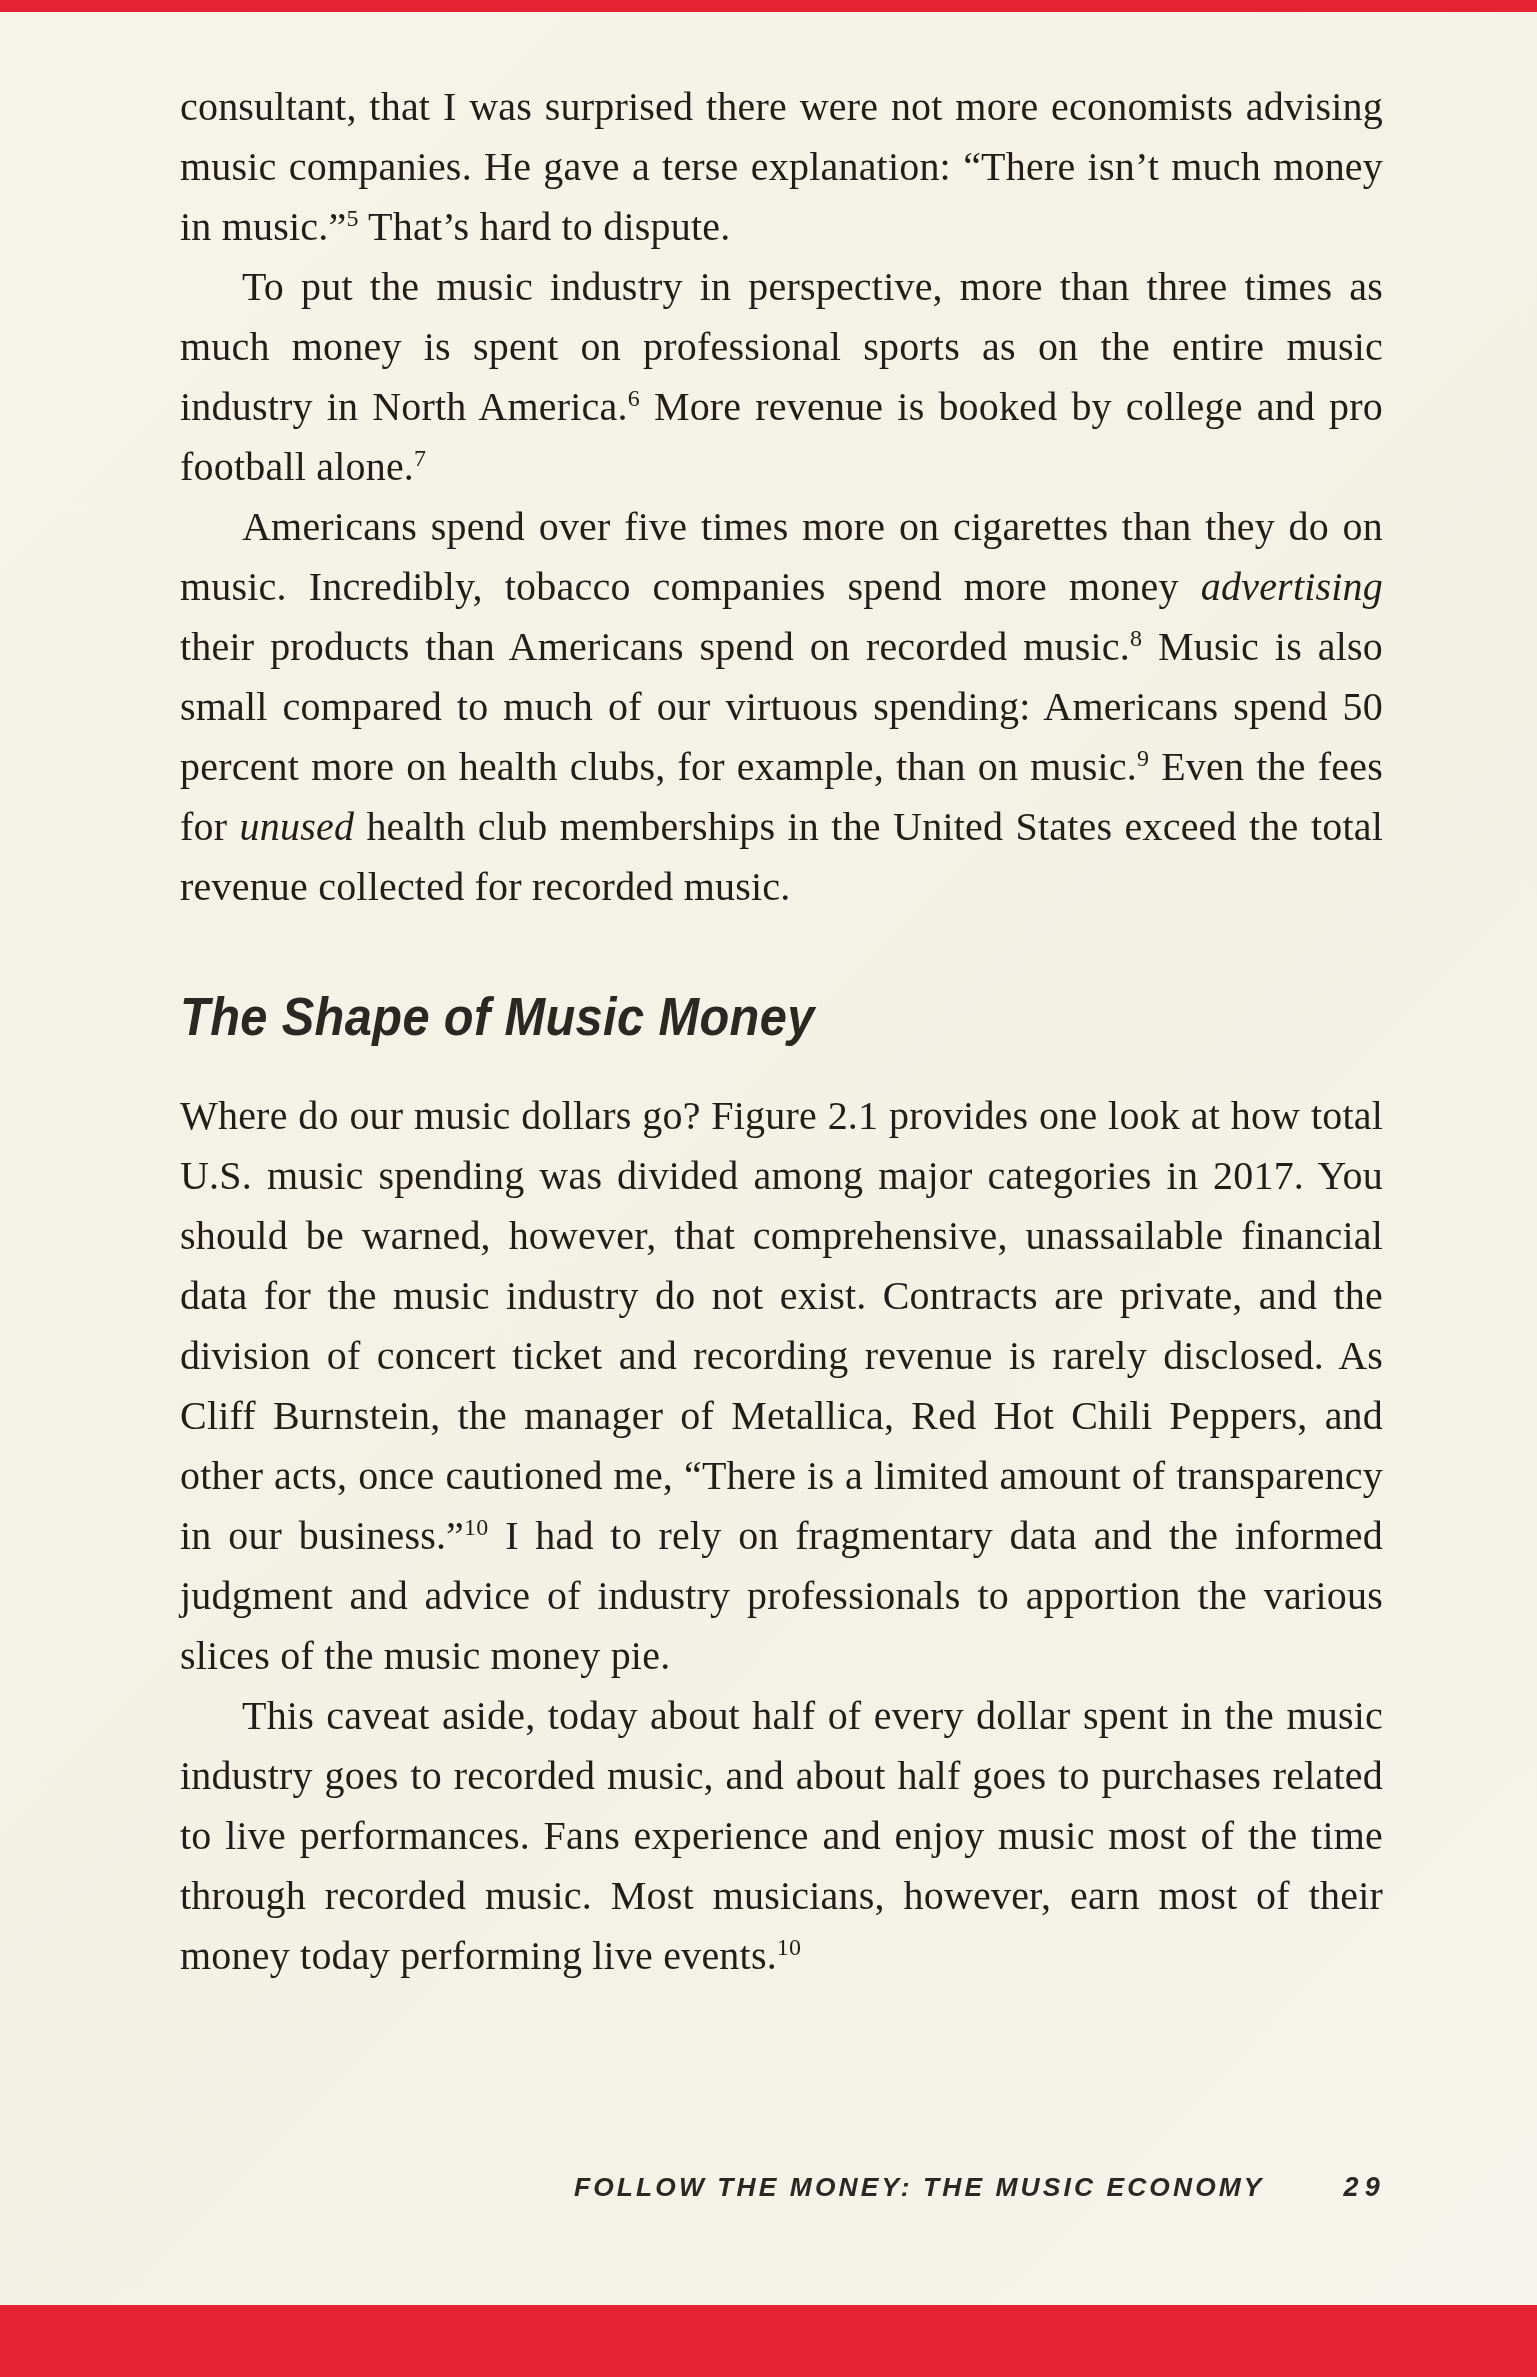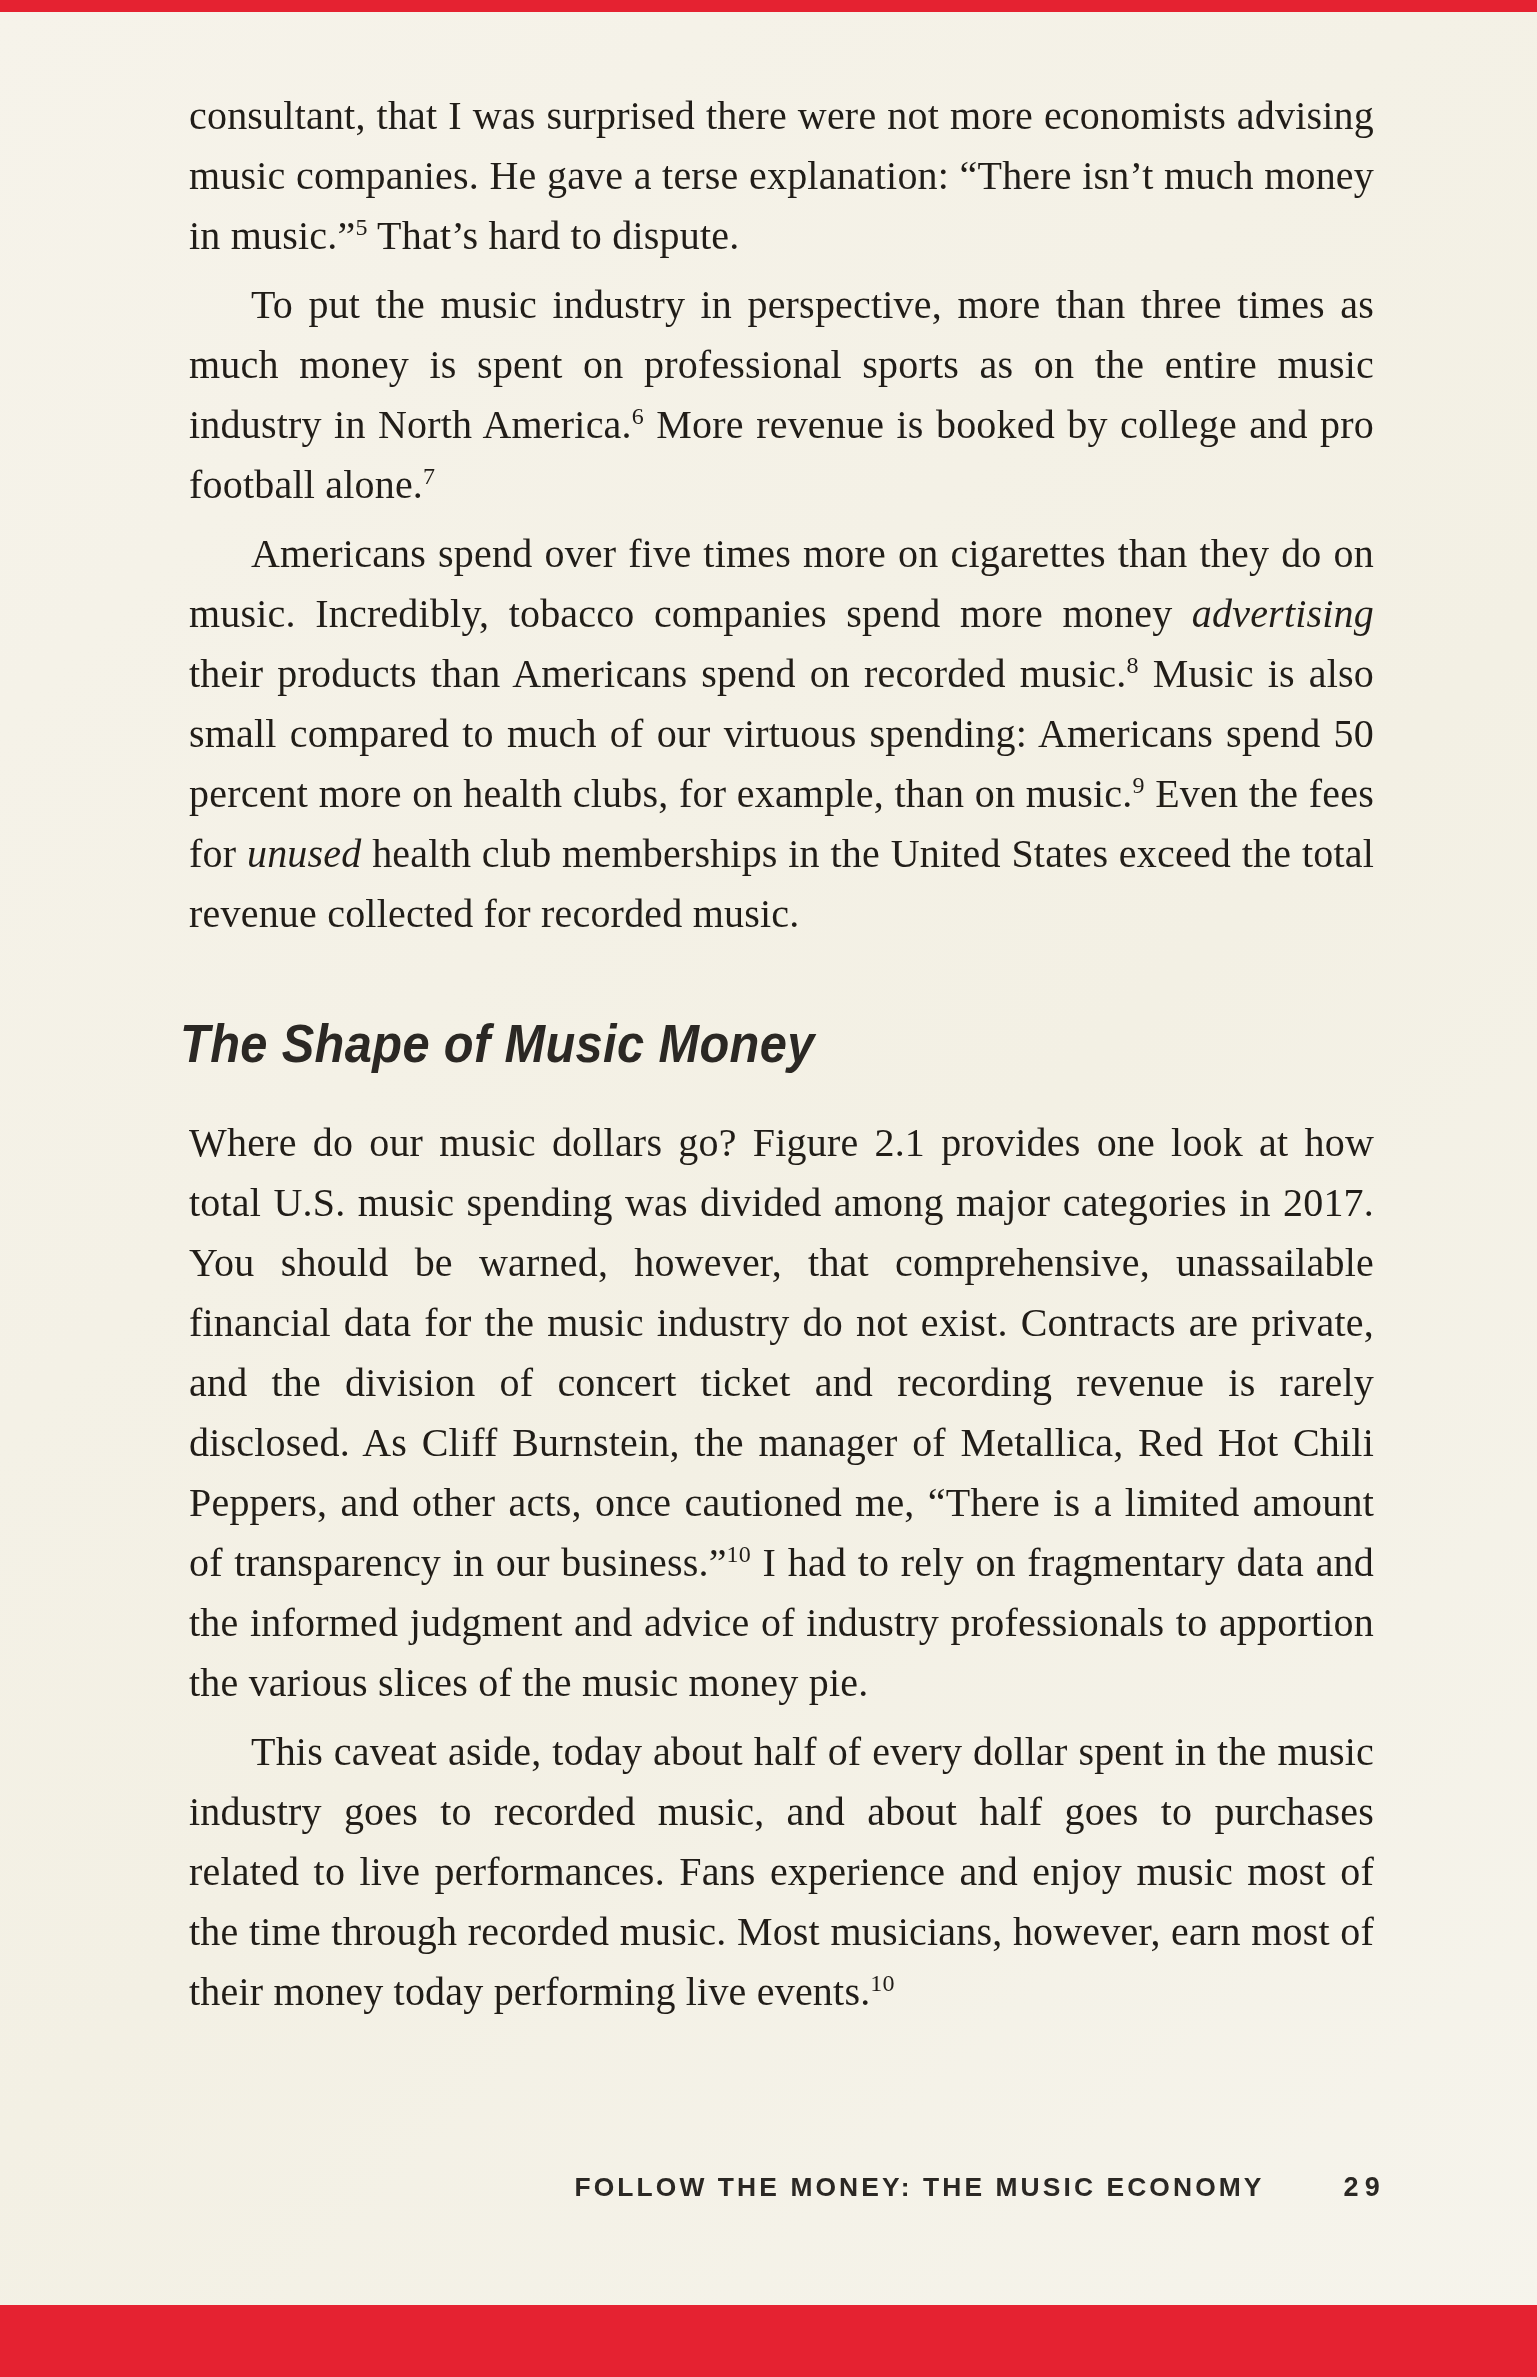--- a/index.html
+++ b/index.html
@@ -28,21 +28,21 @@
     bottom: 0; left: 0; right: 0;
     height: 72px;
   }
   .content {
     position: absolute;
     top: 77px;
     left: 180px;
     right: 154px;
   }
   .content p {
-    margin: 9px;
+    margin: 0;
     font-size: 40px;
     line-height: 60px;
     text-align: justify;
     letter-spacing: 0.2px;
   }
   .content p.indent {
     text-indent: 62px;
   }
   .content p sup {
     font-size: 60%;
@@ -64,20 +64,21 @@
     transform-origin: left center;
   }
   .running-footer {
     position: absolute;
     right: 151px;
     bottom: 174px;
     display: flex;
     align-items: baseline;
     gap: 51px;
     font-family: "Liberation Sans", sans-serif;
+    font-style: italic;
     font-weight: bold;
   }
   .running-footer .footer-title {
     font-size: 26.4px;
     letter-spacing: 3.1px;
     color: #2b2824;
   }
   .running-footer .page-number {
     font-size: 27px;
     letter-spacing: 6.2px;

